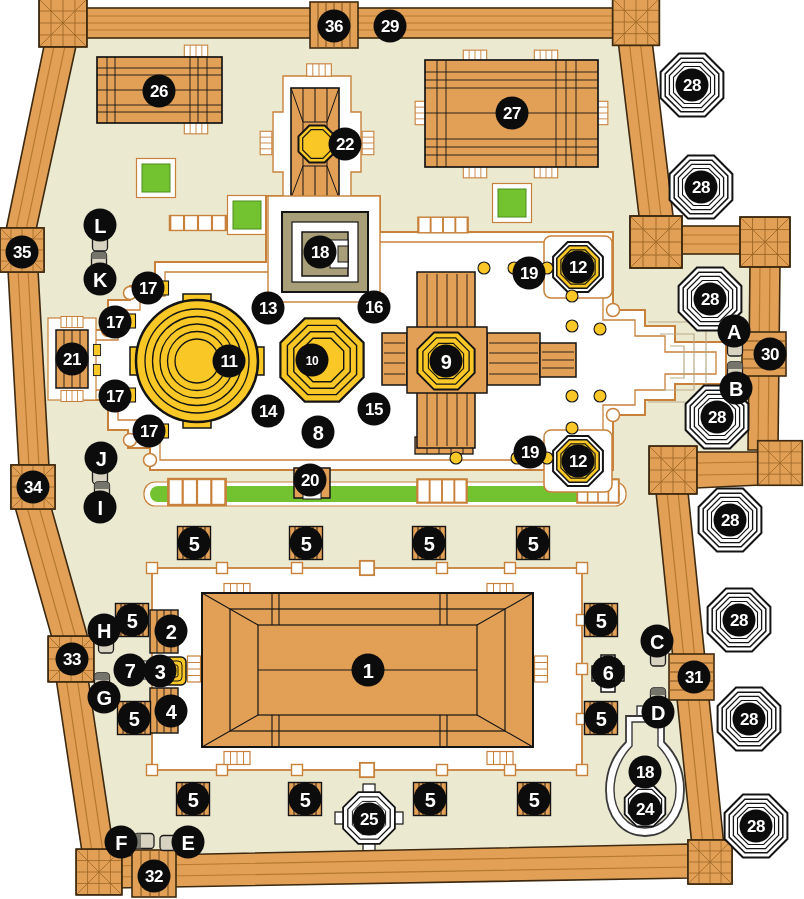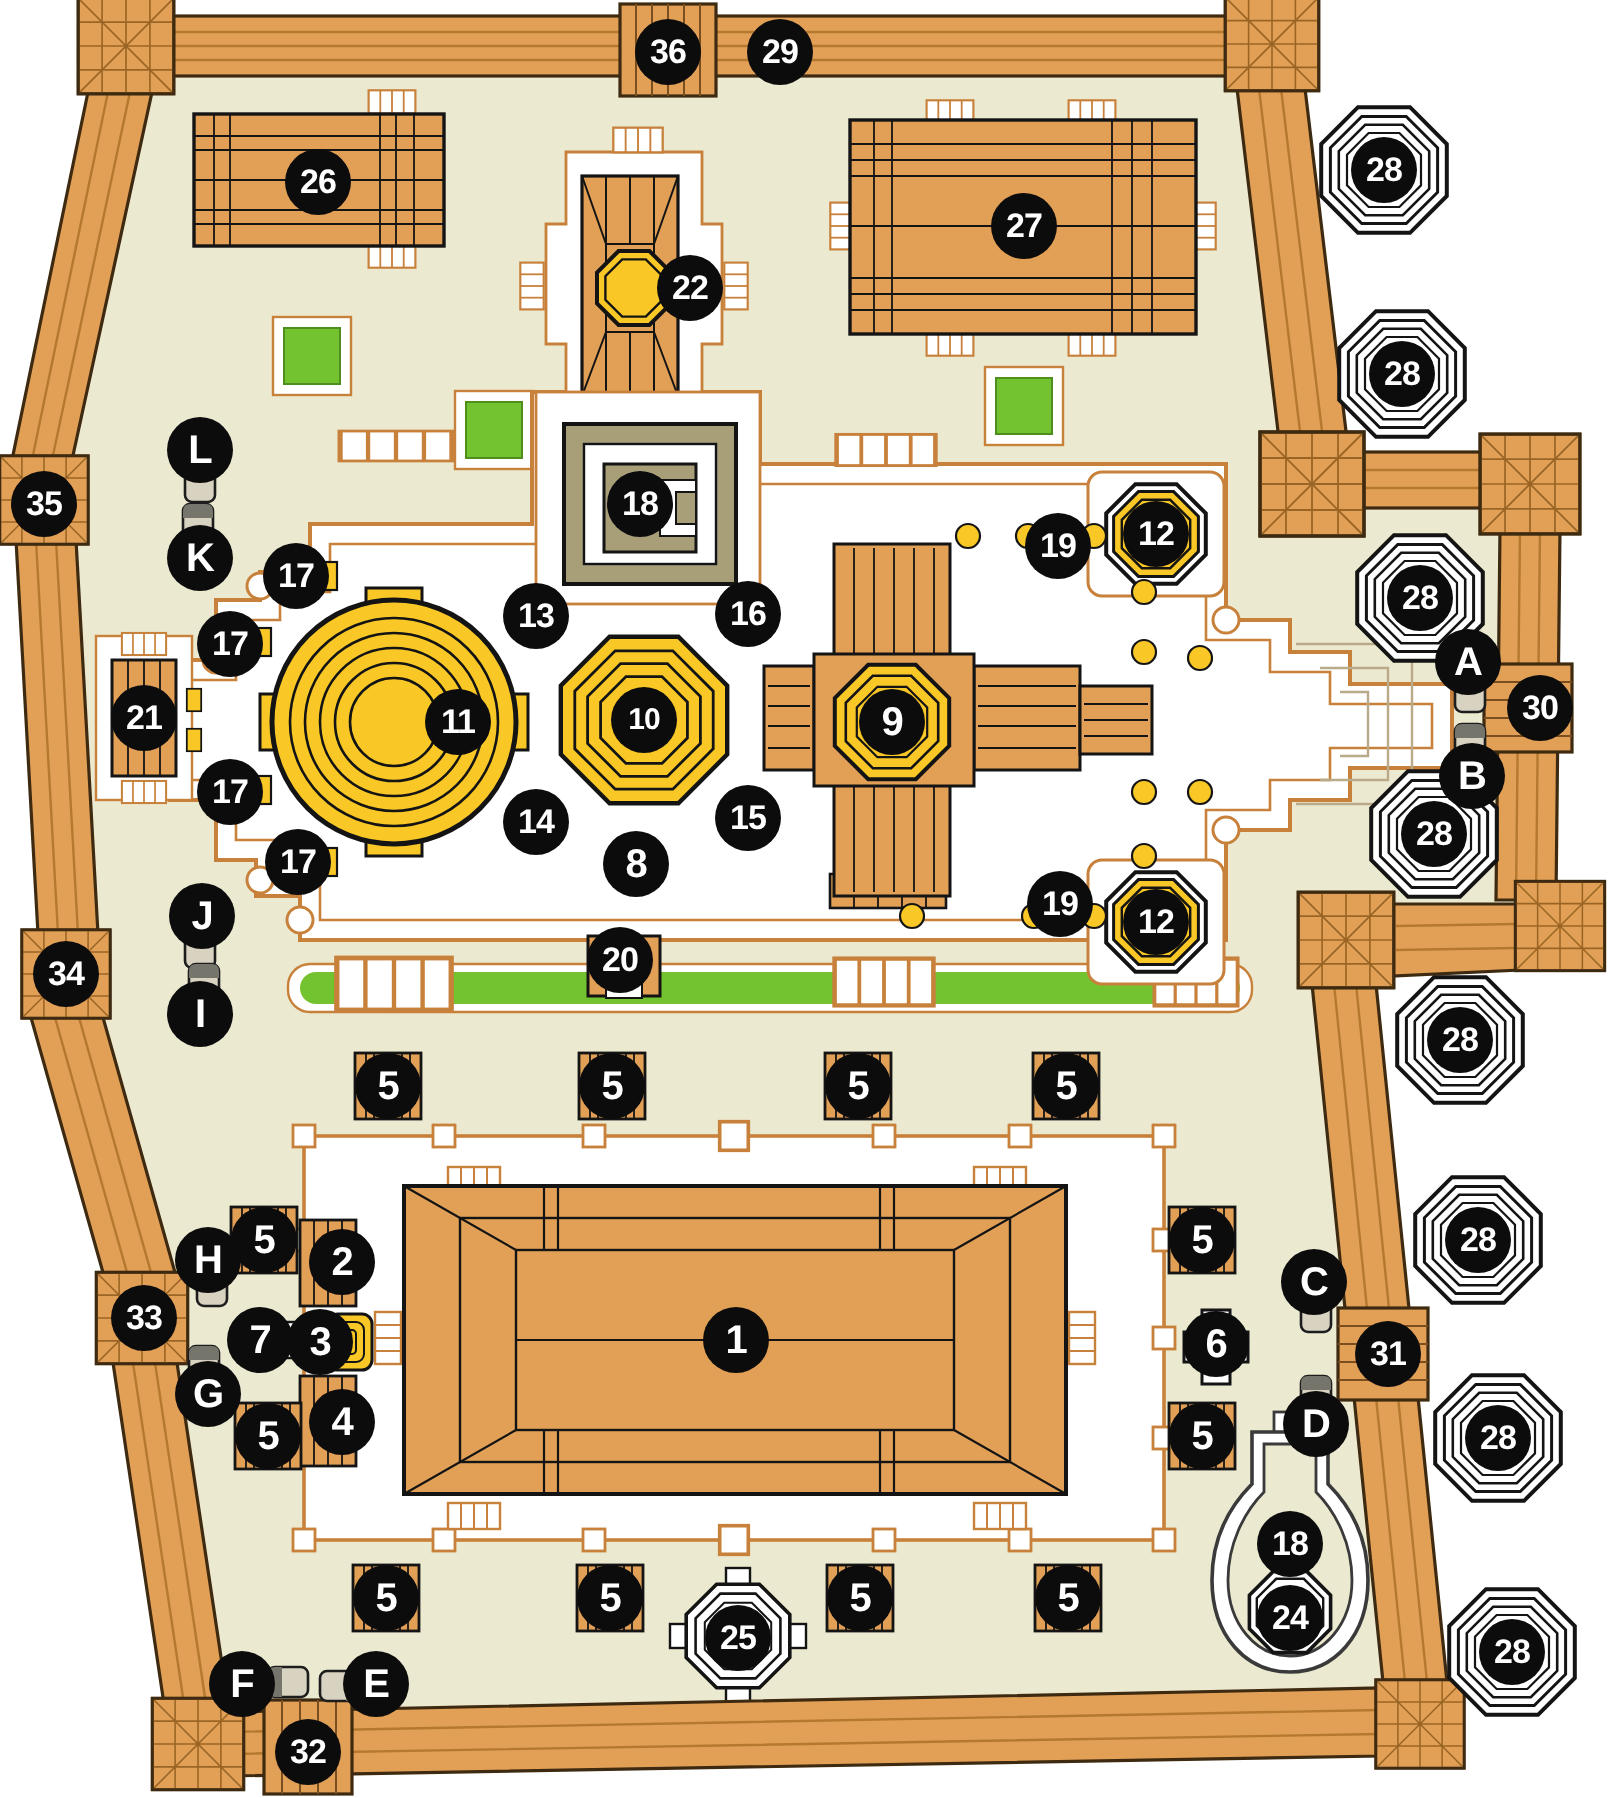--- a/index.html
+++ b/index.html
@@ -407,21 +407,21 @@
       <div class="badge" style="left: 601px; top: 620px; font-size: 20px;">5</div>
       <div class="badge" style="left: 601px; top: 718px; font-size: 20px;">5</div>
       <div class="badge" style="left: 193px; top: 799px; font-size: 20px;">5</div>
       <div class="badge" style="left: 305px; top: 799px; font-size: 20px;">5</div>
       <div class="badge" style="left: 430px; top: 799px; font-size: 20px;">5</div>
       <div class="badge" style="left: 534px; top: 799px; font-size: 20px;">5</div>
       <div class="badge" style="left: 608px; top: 672px; font-size: 20px;">6</div>
       <div class="badge" style="left: 130px; top: 670px; font-size: 20px;">7</div>
       <div class="badge" style="left: 318px; top: 432px; font-size: 20px;">8</div>
       <div class="badge" style="left: 446px; top: 361px; font-size: 20px;">9</div>
-      <div class="badge" style="left: 322px; top: 360px; font-size: 15px;">10</div>
+      <div class="badge" style="left: 312px; top: 360px; font-size: 12px;">10</div>
       <div class="badge" style="left: 197px; top: 361px; font-size: 17px; margin-left: 32px;">11</div>
       <div class="badge" style="left: 578px; top: 267px; font-size: 17px;">12</div>
       <div class="badge" style="left: 578px; top: 461px; font-size: 17px;">12</div>
       <div class="badge" style="left: 268px; top: 308px; font-size: 17px;">13</div>
       <div class="badge" style="left: 268px; top: 411px; font-size: 17px;">14</div>
       <div class="badge" style="left: 374px; top: 409px; font-size: 17px;">15</div>
       <div class="badge" style="left: 374px; top: 307px; font-size: 17px;">16</div>
       <div class="badge" style="left: 148px; top: 288px; font-size: 17px;">17</div>
       <div class="badge" style="left: 115px; top: 322px; font-size: 17px;">17</div>
       <div class="badge" style="left: 115px; top: 396px; font-size: 17px;">17</div>

